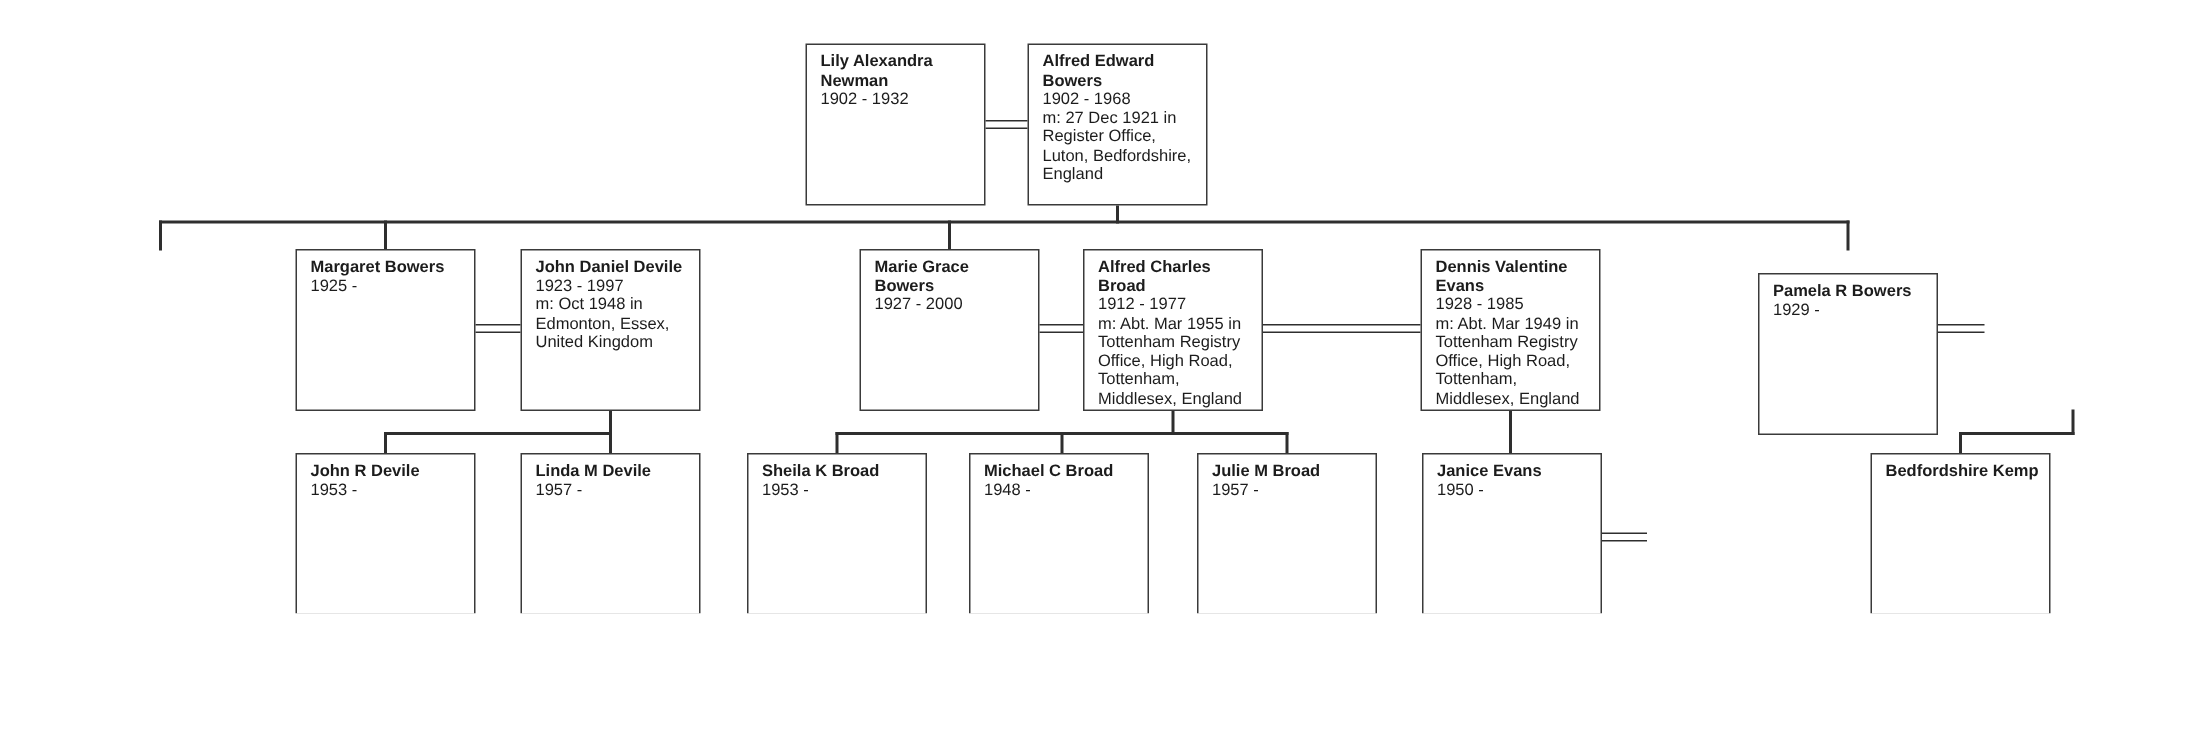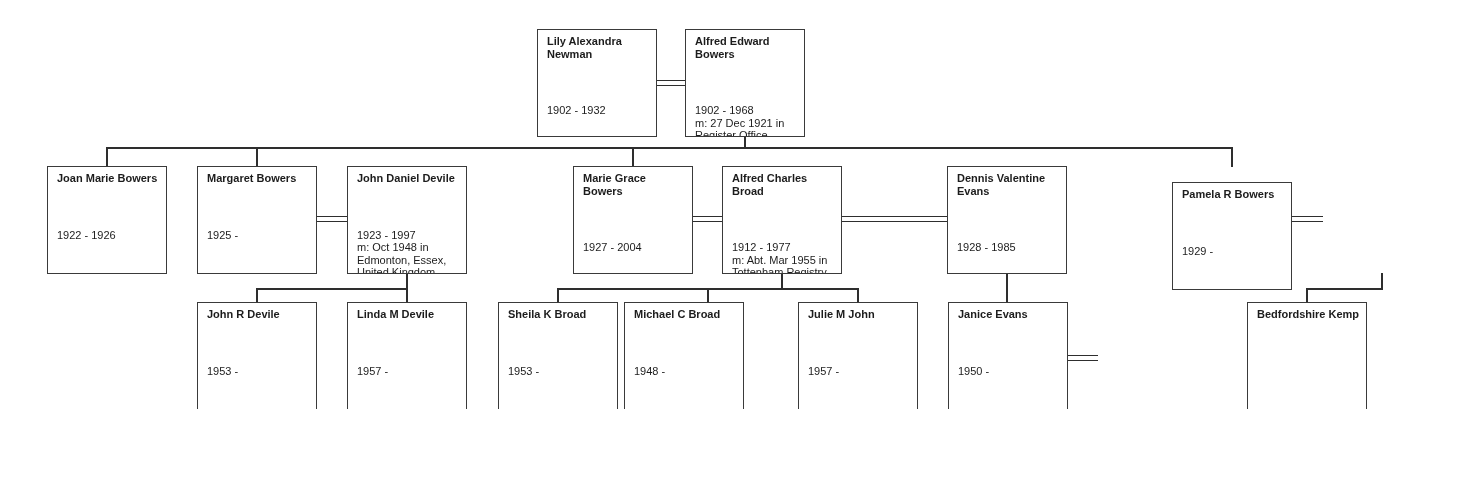--- a/index.html
+++ b/index.html
@@ -24,21 +24,21 @@
     border:1.5px solid var(--box-border);
     background:var(--box-bg);
     padding:5px 4px 4px 9px;
     z-index:2;
     overflow:hidden;
     color:var(--text);
     font-size:11px;
     line-height:12.5px;
   }
   .pname{font-weight:bold;}
-  .pdates{min-height:12px;margin-top:44px;}
+  .pdates{min-height:12px;}
   .line{position:absolute;background:var(--line);z-index:1;}
   .mline{
     position:absolute;height:6px;box-sizing:border-box;
     border-top:1.5px solid var(--line);
     border-bottom:1.5px solid var(--line);
     z-index:1;
   }
 </style>
 </head>
 <body>
@@ -49,48 +49,44 @@
     <div class="pname">Lily Alexandra Newman</div>
     <div class="pdates">1902 - 1932</div>
     <div class="pmarriage"></div>
   </div>
   <div class="pbox" style="left:685px;top:29px">
     <div class="pname">Alfred Edward Bowers</div>
     <div class="pdates">1902 - 1968</div>
     <div class="pmarriage">m: 27 Dec 1921 in Register Office, Luton, Bedfordshire, England</div>
   </div>
 
-  <div class="pbox" style="left:47px;top:166px">
-    <div class="pname">Joan Marie Bowers</div>
-    <div class="pdates">1922 - 1926</div>
-    <div class="pmarriage"></div>
-  </div>
   <div class="pbox" style="left:197px;top:166px">
     <div class="pname">Margaret Bowers</div>
     <div class="pdates">1925 -</div>
     <div class="pmarriage"></div>
   </div>
   <div class="pbox" style="left:347px;top:166px">
     <div class="pname">John Daniel Devile</div>
     <div class="pdates">1923 - 1997</div>
     <div class="pmarriage">m: Oct 1948 in Edmonton, Essex, United Kingdom</div>
   </div>
   <div class="pbox" style="left:573px;top:166px">
     <div class="pname">Marie Grace Bowers</div>
-    <div class="pdates">1927 - 2004</div>
+    <div class="pdates">1927 - 2000</div>
     <div class="pmarriage"></div>
   </div>
   <div class="pbox" style="left:722px;top:166px">
     <div class="pname">Alfred Charles Broad</div>
     <div class="pdates">1912 - 1977</div>
     <div class="pmarriage">m: Abt. Mar 1955 in Tottenham Registry Office, High Road, Tottenham, Middlesex, England</div>
   </div>
   <div class="pbox" style="left:947px;top:166px">
     <div class="pname">Dennis Valentine Evans</div>
     <div class="pdates">1928 - 1985</div>
+    <div class="pmarriage">m: Abt. Mar 1949 in Tottenham Registry Office, High Road, Tottenham, Middlesex, England</div>
   </div>
   <div class="pbox" style="left:1172px;top:182px">
     <div class="pname">Pamela R Bowers</div>
     <div class="pdates">1929 -</div>
     <div class="pmarriage"></div>
   </div>
 
   <div class="pbox" style="left:197px;top:302px">
     <div class="pname">John R Devile</div>
     <div class="pdates">1953 -</div>
@@ -99,27 +95,27 @@
   <div class="pbox" style="left:347px;top:302px">
     <div class="pname">Linda M Devile</div>
     <div class="pdates">1957 -</div>
     <div class="pmarriage"></div>
   </div>
   <div class="pbox" style="left:498px;top:302px">
     <div class="pname">Sheila K Broad</div>
     <div class="pdates">1953 -</div>
     <div class="pmarriage"></div>
   </div>
-  <div class="pbox" style="left:624px;top:302px">
+  <div class="pbox" style="left:646px;top:302px">
     <div class="pname">Michael C Broad</div>
     <div class="pdates">1948 -</div>
     <div class="pmarriage"></div>
   </div>
   <div class="pbox" style="left:798px;top:302px">
-    <div class="pname">Julie M John</div>
+    <div class="pname">Julie M Broad</div>
     <div class="pdates">1957 -</div>
     <div class="pmarriage"></div>
   </div>
   <div class="pbox" style="left:948px;top:302px">
     <div class="pname">Janice Evans</div>
     <div class="pdates">1950 -</div>
     <div class="pmarriage"></div>
   </div>
   <div class="pbox" style="left:1247px;top:302px">
     <div class="pname">Bedfordshire Kemp</div>

